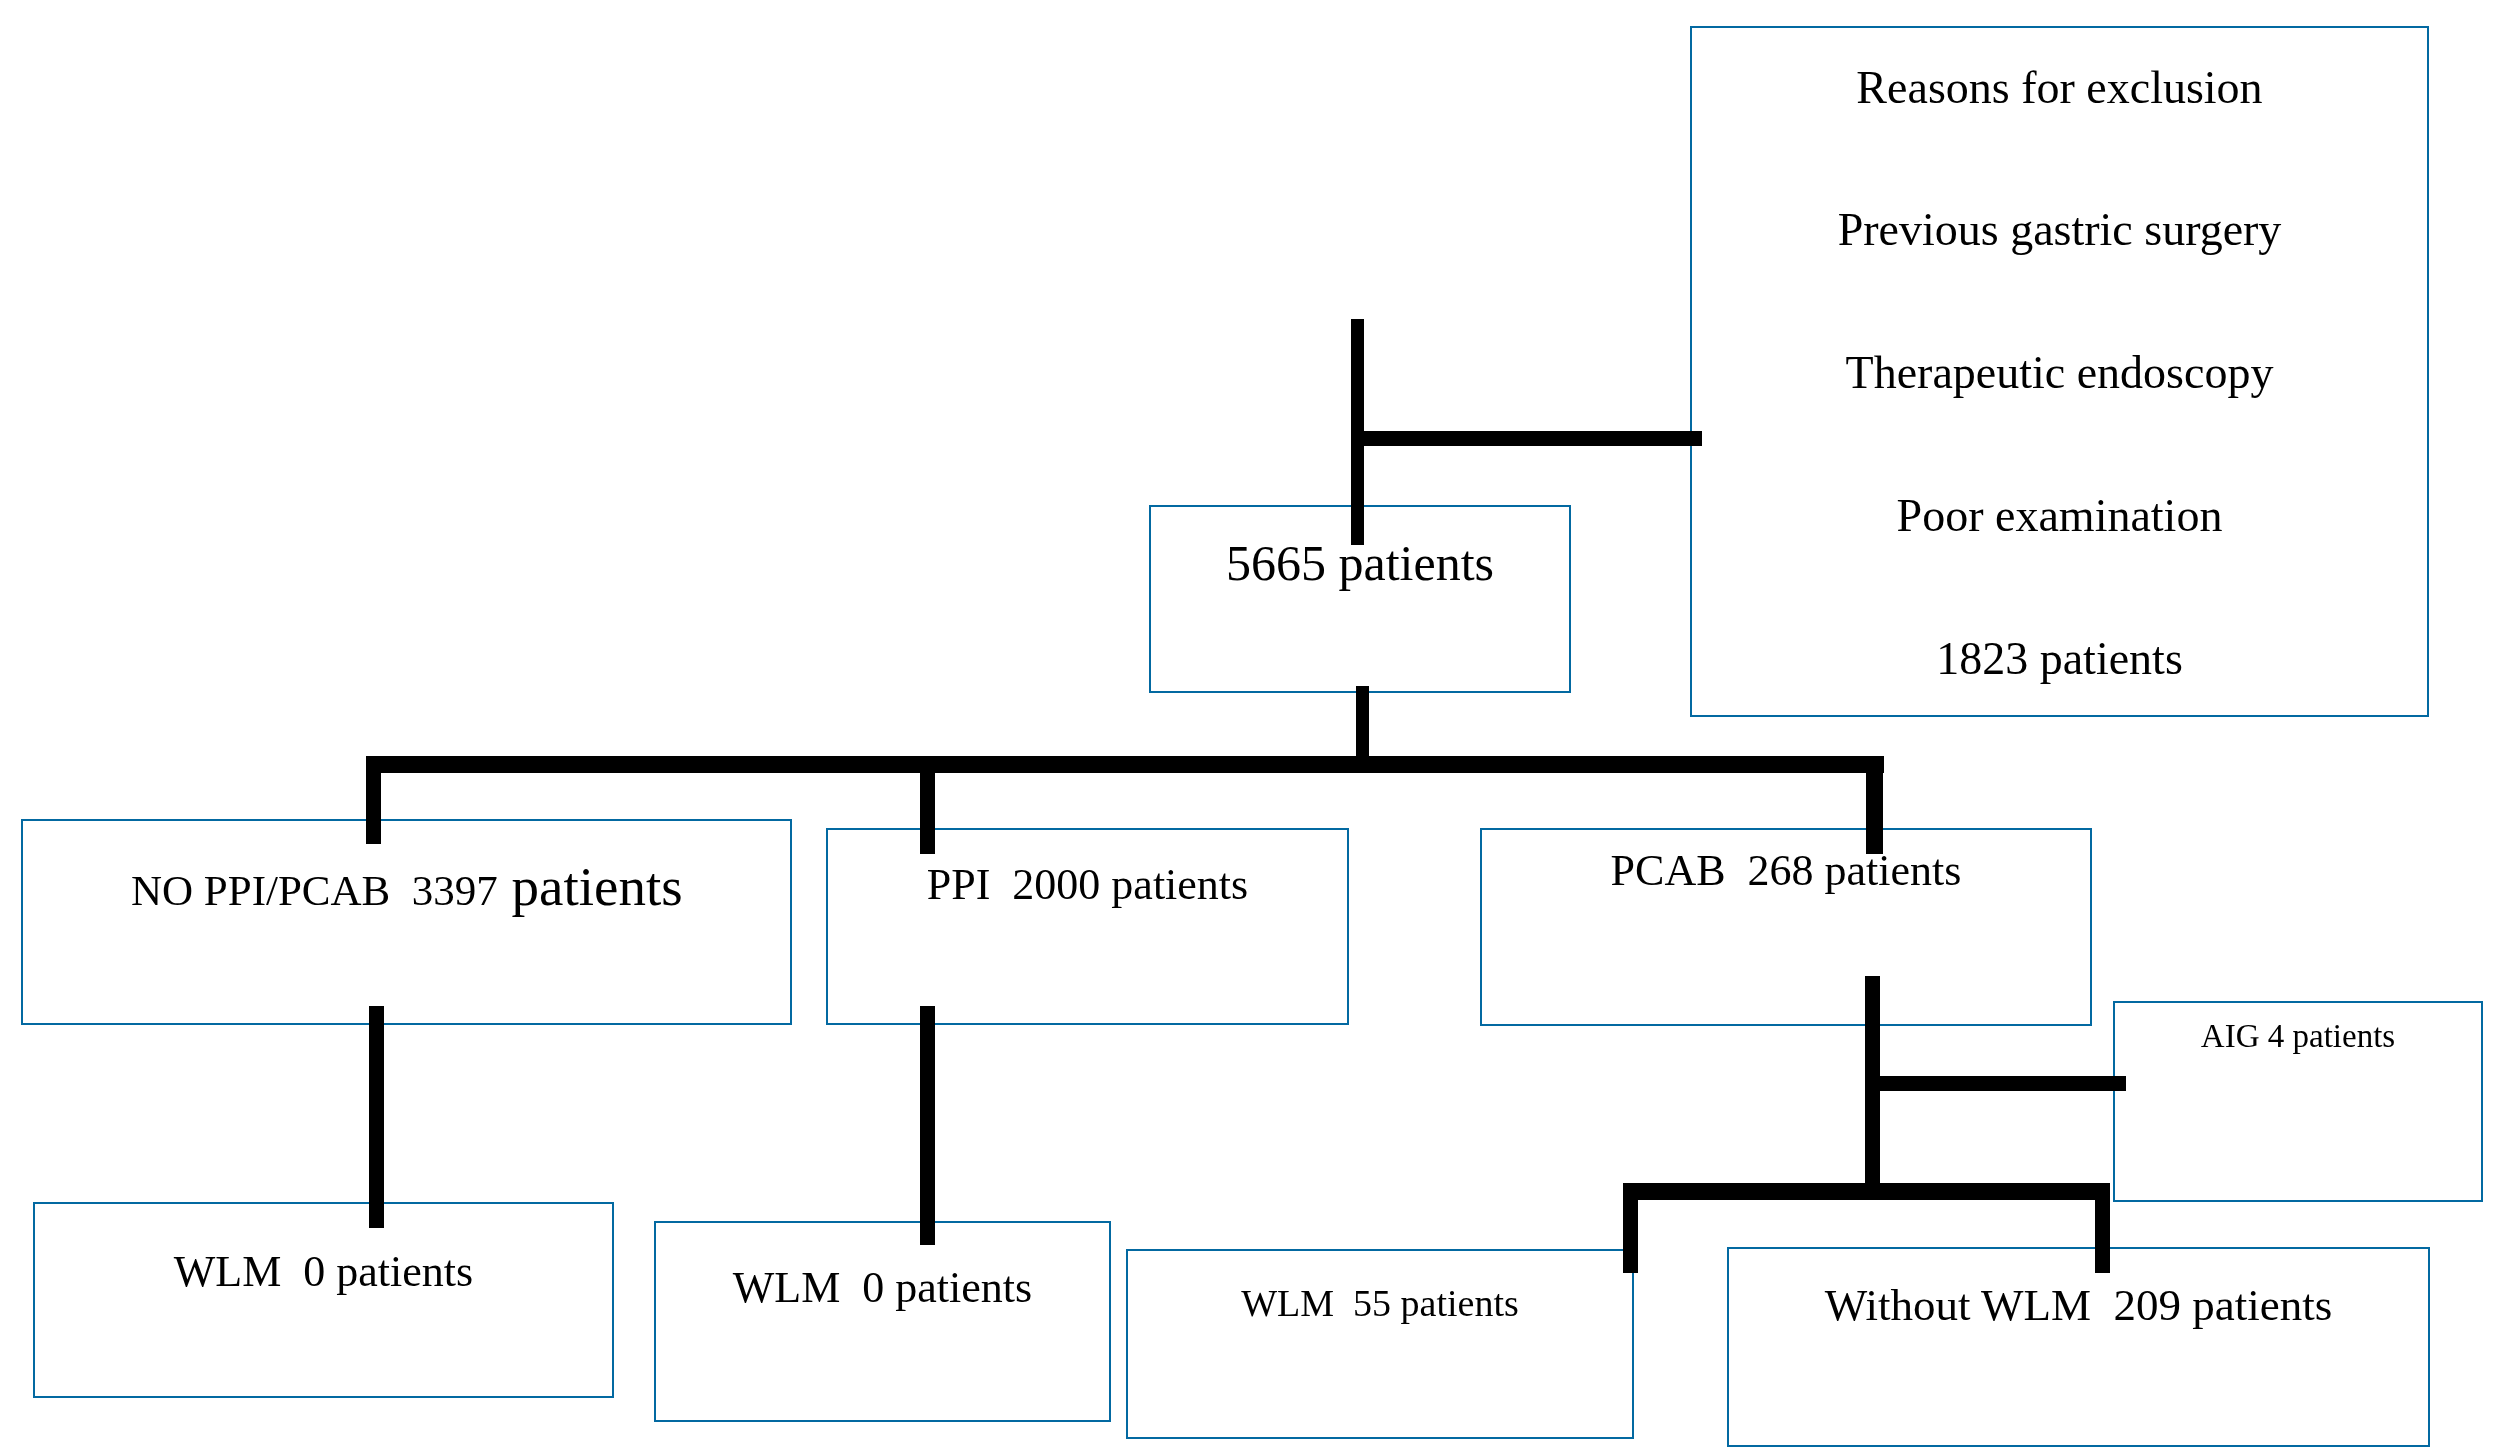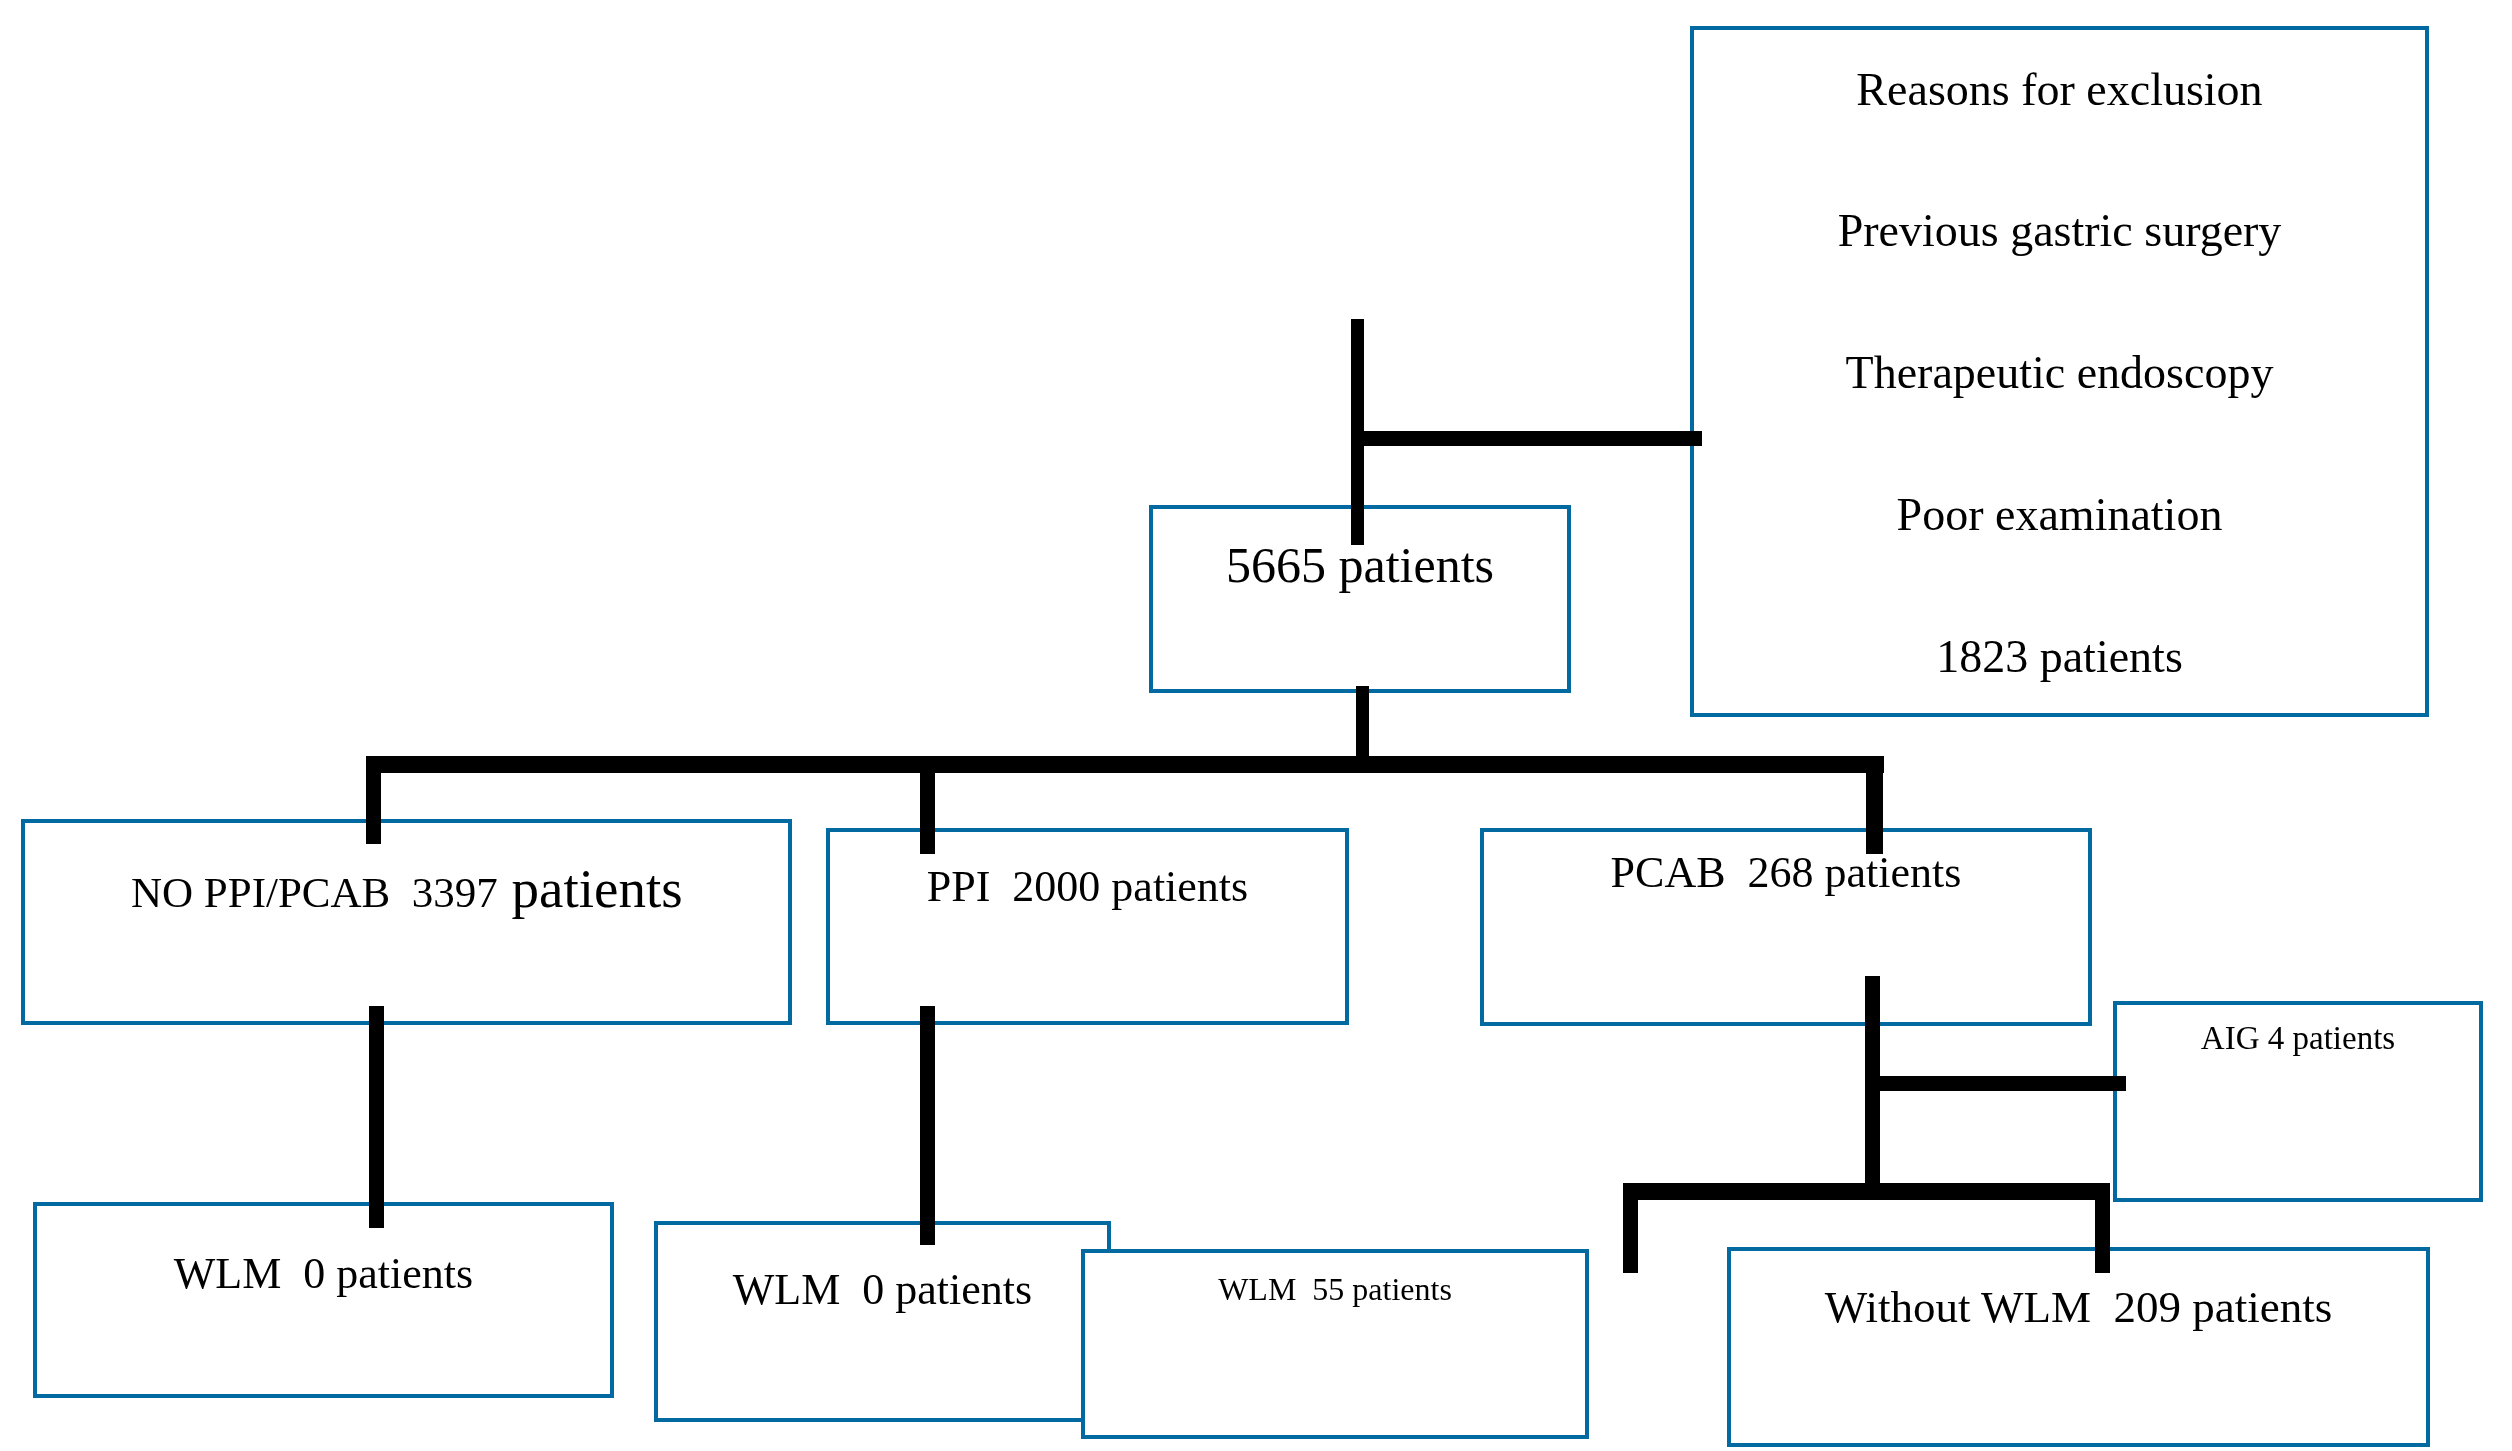--- a/index.html
+++ b/index.html
@@ -12,21 +12,21 @@
     width: 2512px;
     height: 1451px;
     background: #ffffff;
     font-family: "Liberation Serif", serif;
     color: #000000;
     overflow: hidden;
   }
   .box {
     position: absolute;
     box-sizing: border-box;
-    border: 4px solid #0369a1;
+    border: 2px solid #0369a1;
     background: #ffffff;
     display: flex;
     justify-content: center;
     align-items: flex-start;
     text-align: left;
     z-index: 1;
   }
   .box .lbl {
     white-space: nowrap;
     line-height: 1.15;
@@ -42,21 +42,21 @@
                   flex-direction: column; align-items: center; justify-content: space-between;
                   padding: 34px 6px 28.4px 6px; }
   .b-cohort     { left:1149px; top:505px;  width:422px;  height:188px; padding-top:28.4px;  font-size:50px; }
   .b-noppi      { left:21.3px;   top:819px; width:771px; height:206px; padding-top:34px;  font-size:43px; }
   .b-noppi .lbl-suffix { font-size:55px; }
   .b-ppi        { left:826px; top:828px; width:523px;  height:197px; padding-top:30px;  font-size:44px; }
   .b-pcab       { left:1480px; top:828px; width:612px;  height:198px; padding-top:16px;  font-size:44px; }
   .b-aig        { left:2113px; top:1001px; width:370px;  height:201px; padding-top:15px;  font-size:33px; }
   .b-wlm-noppi  { left:33px;   top:1202px; width:581px;  height:196px; padding-top:43px;  font-size:44px; }
   .b-wlm-ppi    { left:654px; top:1221px; width:457px;  height:201px; padding-top:40px;  font-size:44px; }
-  .b-wlm-pcab   { left:1081px; top:1249px; width:508px;  height:190px; padding-top:18px;  font-size:32px; }
+  .b-wlm-pcab   { left:1126px; top:1249px; width:508px;  height:190px; padding-top:31px;  font-size:38px; }
   .b-without    { left:1727px; top:1247px; width:703px; height:200px; padding-top:31px;  font-size:45px; }
   
   .c-egd-cohort  { left:1351px; top:319px;  width:13px;  height:226px; }
   .c-exclusion-h { left:1351px; top:431px;  width:351px; height:15.4px;  }
   .c-cohort-bar  { left:1356px; top:686px; width:13px;  height:87px; }
   .c-bar-main    { left:366px;  top:756px; width:1518px; height:16.6px; }
   .c-stub-left   { left:366px;  top:756px; width:15.4px;  height:88px; }
   .c-stub-mid    { left:920px; top:756px; width:15.4px;  height:98px; }
   .c-stub-right  { left:1866px; top:756px; width:16.6px;  height:98px; }
   .c-noppi-wlm   { left:369px;  top:1006px; width:15.4px;  height:222px; }

